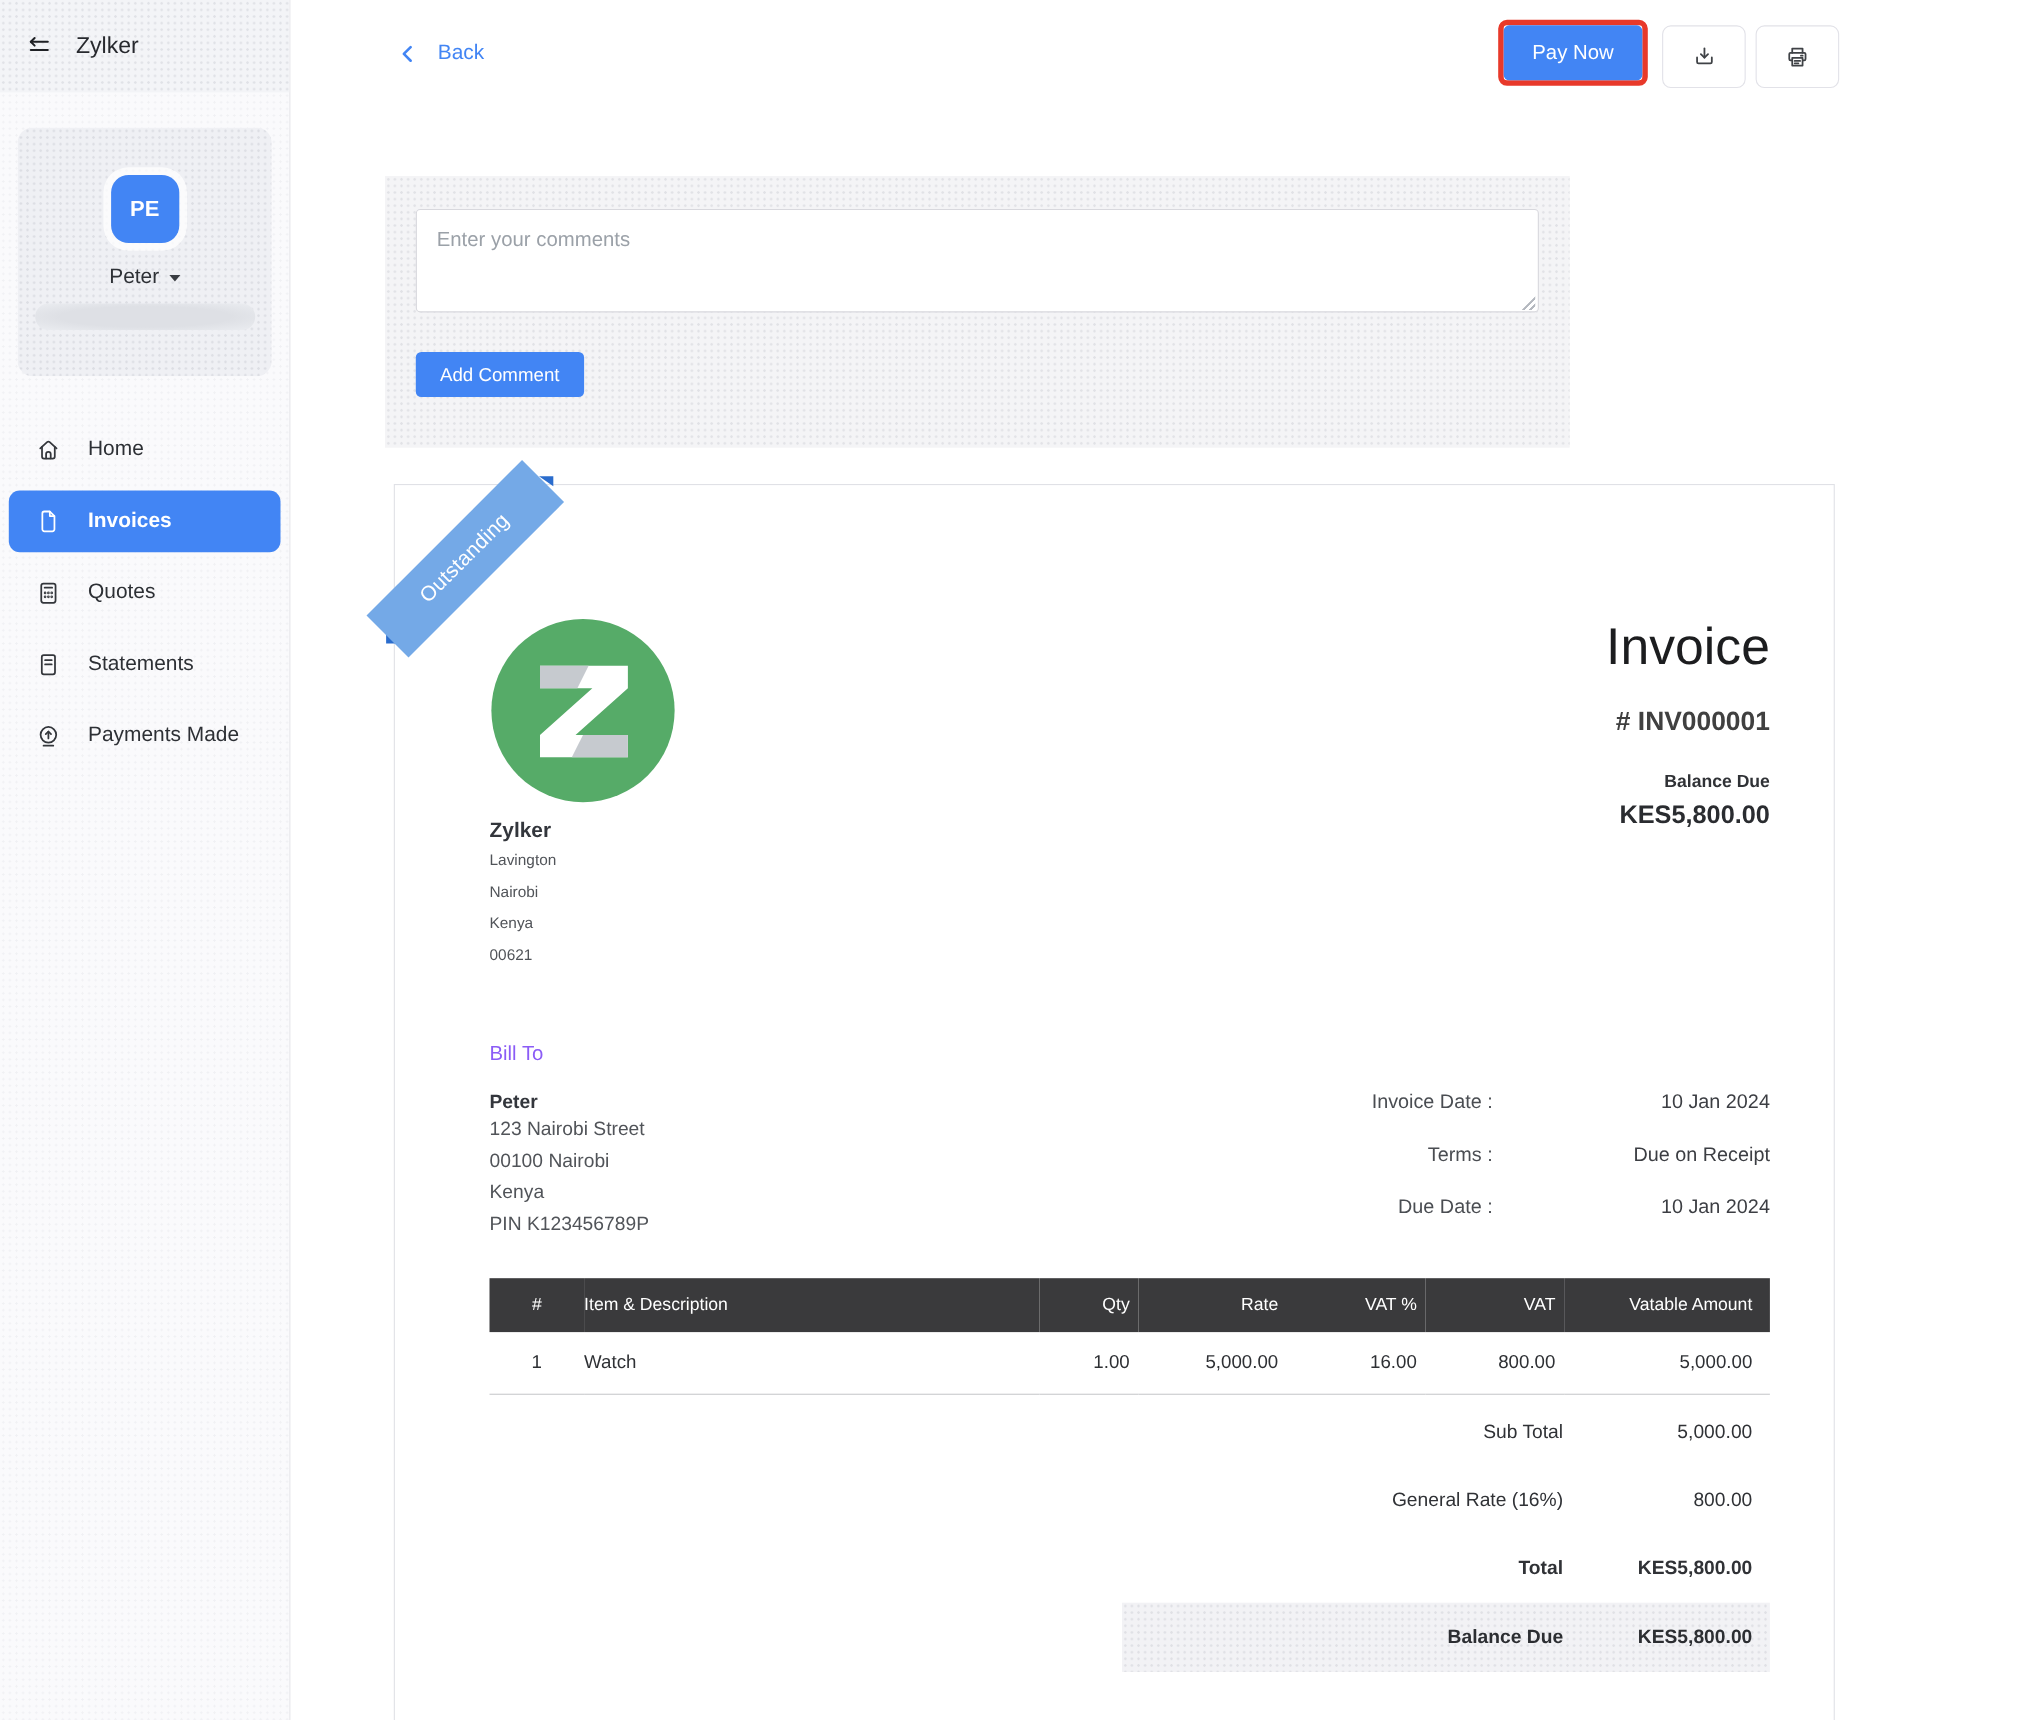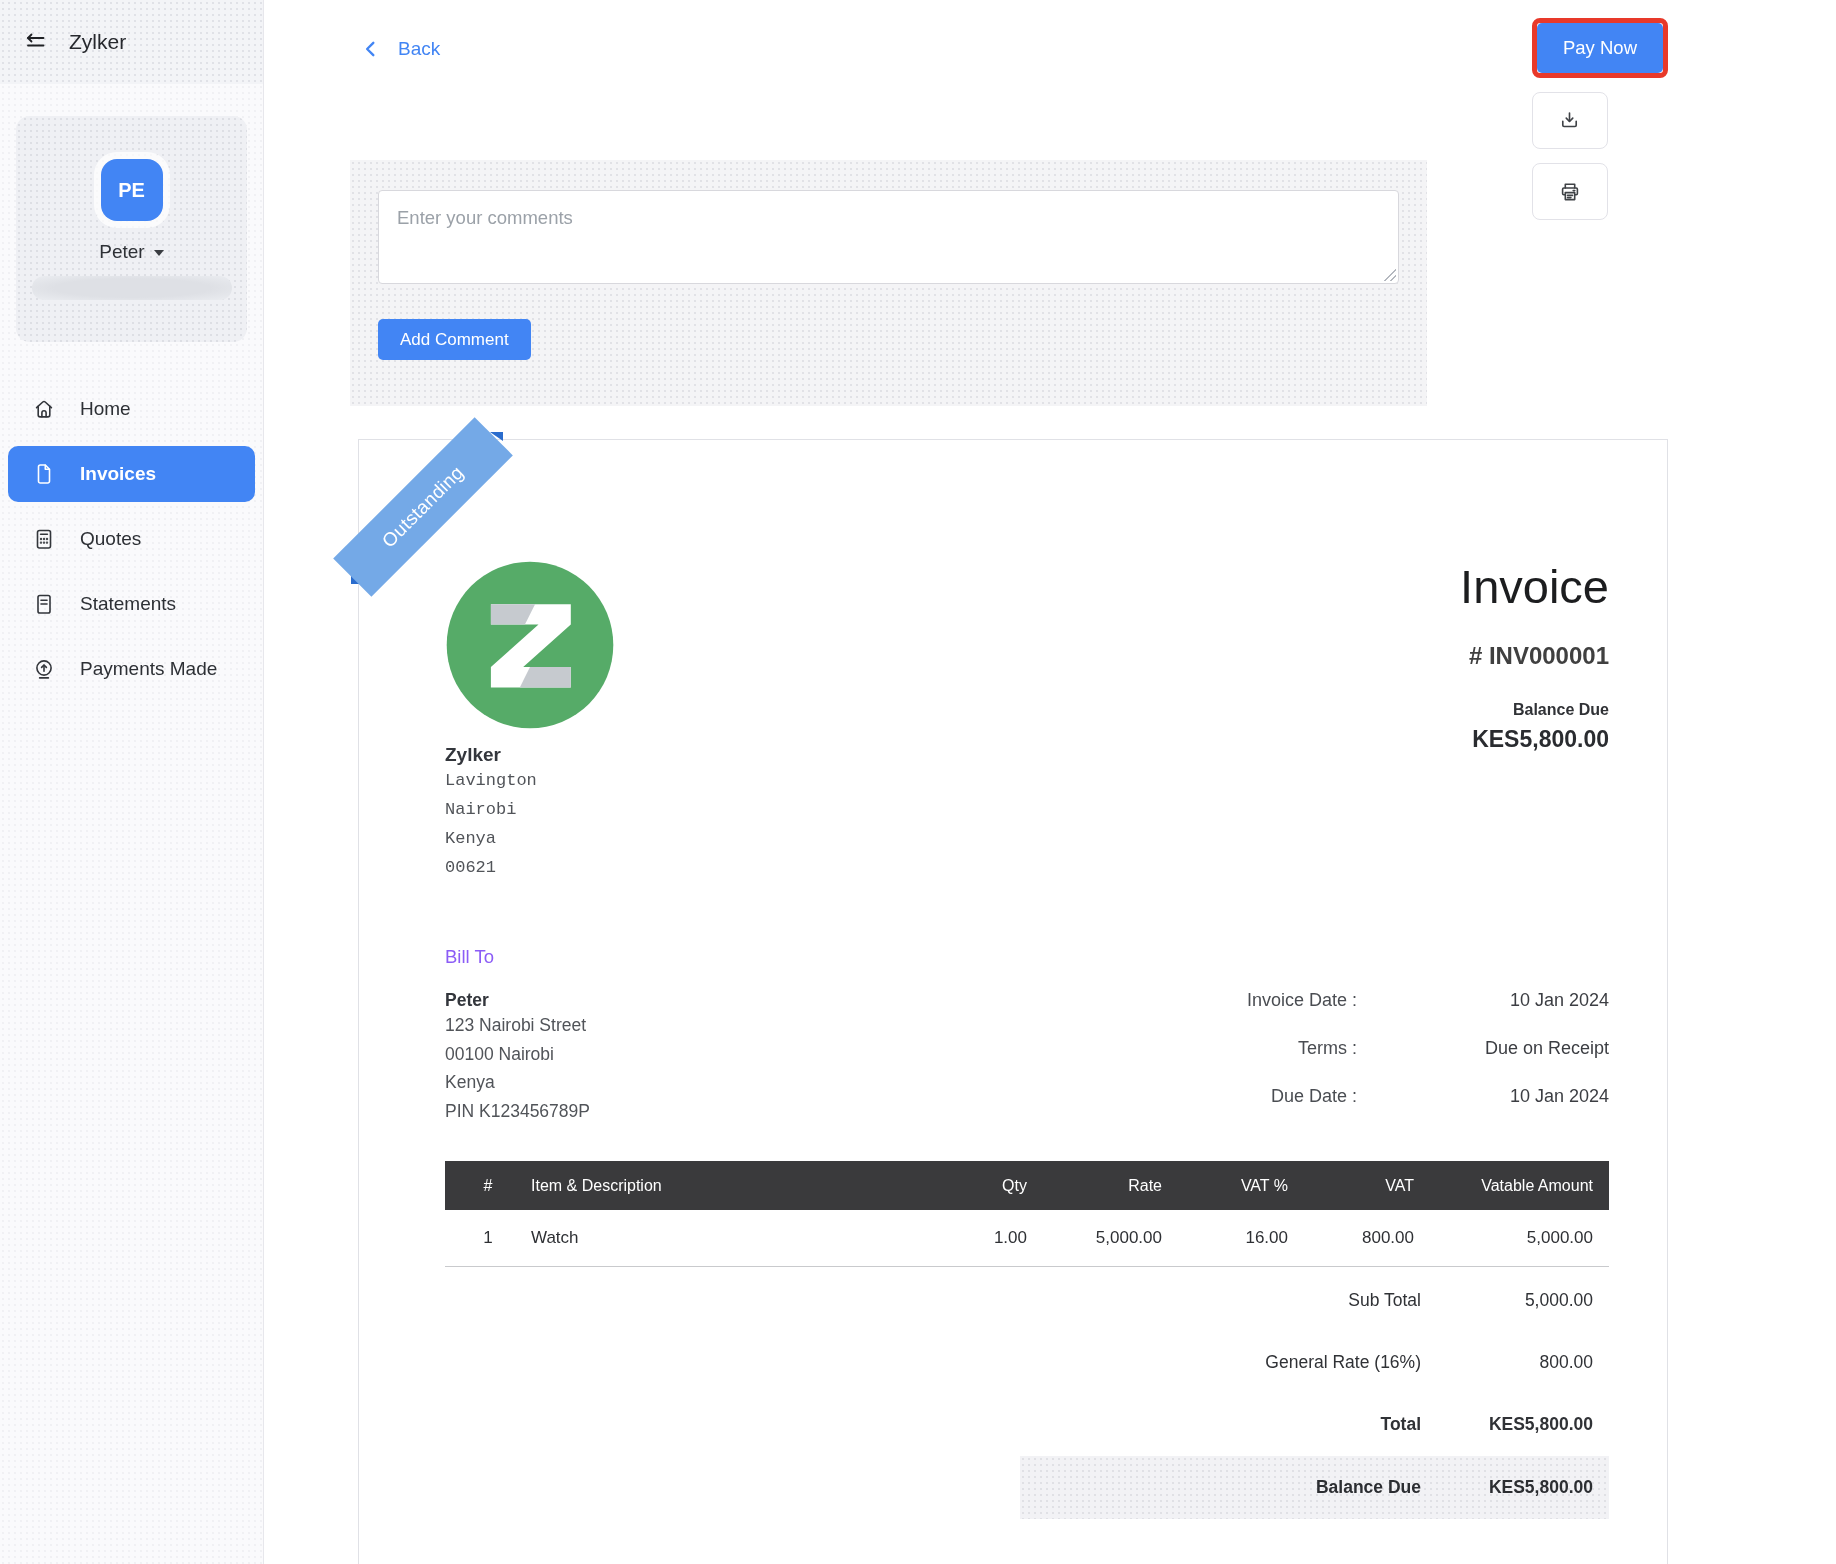--- a/index.html
+++ b/index.html
@@ -51,21 +51,21 @@
   .nav-item.active .nav-icon { color: #fff; }
 
   
   .main { margin-left: 264px; position: relative; height: 100%; }
 
   .topbar { position: relative; height: 80px; }
   .back-link {
     position: absolute; left: 98px; top: 38px; display: flex; align-items: center; gap: 19px;
     color: #4285f4; font-size: 19px; cursor: pointer;
   }
-  .actions { position: absolute; top: 18px; right: 164px; display: flex; align-items: flex-start; gap: 9px; flex-direction: column; }
+  .actions { position: absolute; top: 18px; right: 164px; display: flex; align-items: flex-start; gap: 9px; }
   .pay-ring { border: 5px solid #e8392a; border-radius: 8px; margin-right: 4px; }
   .pay-now-btn {
     display: block; background: #4285f4; color: #fff; border: none; cursor: pointer;
     font-family: inherit; font-size: 18.5px; height: 50px; padding: 0 26px; border-radius: 5px;
   }
   .square-btn {
     width: 76px; height: 57px; margin-top: 5px; background: #fff; border: 1px solid #e2e2e8;
     border-radius: 8px; display: flex; align-items: center; justify-content: center;
     color: #3f4246; cursor: pointer;
   }
@@ -107,21 +107,21 @@
     border-top: 9px solid #2a6ccd; border-left: 13px solid transparent;
   }
   .ribbon-fold-left {
     position: absolute; left: -8px; top: 131px; width: 0; height: 0; z-index: 1;
     border-left: 9px solid #2a6ccd; border-top: 13px solid transparent;
   }
 
   .org-block { padding-top: 120px; }
   .logo { width: 170px; height: 170px; display: block; }
   .org-name { margin-top: 14px; font-size: 19px; font-weight: 700; color: #33363c; }
-  .addr-line { font-size: 17px; line-height: 29px; color: #515459; font-family: Liberation Mono, monospace; }
+  .addr-line { font-size: 14px; line-height: 29px; color: #515459; }
 
   .invoice-head { position: absolute; top: 123px; right: 58px; text-align: right; }
   .invoice-title { font-size: 47px; font-weight: 400; color: #1c1d1f; line-height: 1; }
   .invoice-number { margin-top: 32px; font-size: 24px; font-weight: 600; color: #404040; }
   .balance-label { margin-top: 31px; font-size: 16px; font-weight: 700; color: #303236; }
   .balance-amount { margin-top: 7px; font-size: 23px; font-weight: 700; color: #2a2c30; }
 
   .parties-row { display: flex; justify-content: space-between; margin-top: 64px; }
   .billto-label { font-size: 18.5px; color: #8b5cf6; }
   .billto-name { margin-top: 22px; font-size: 17.5px; font-weight: 700; color: #33363c; }

